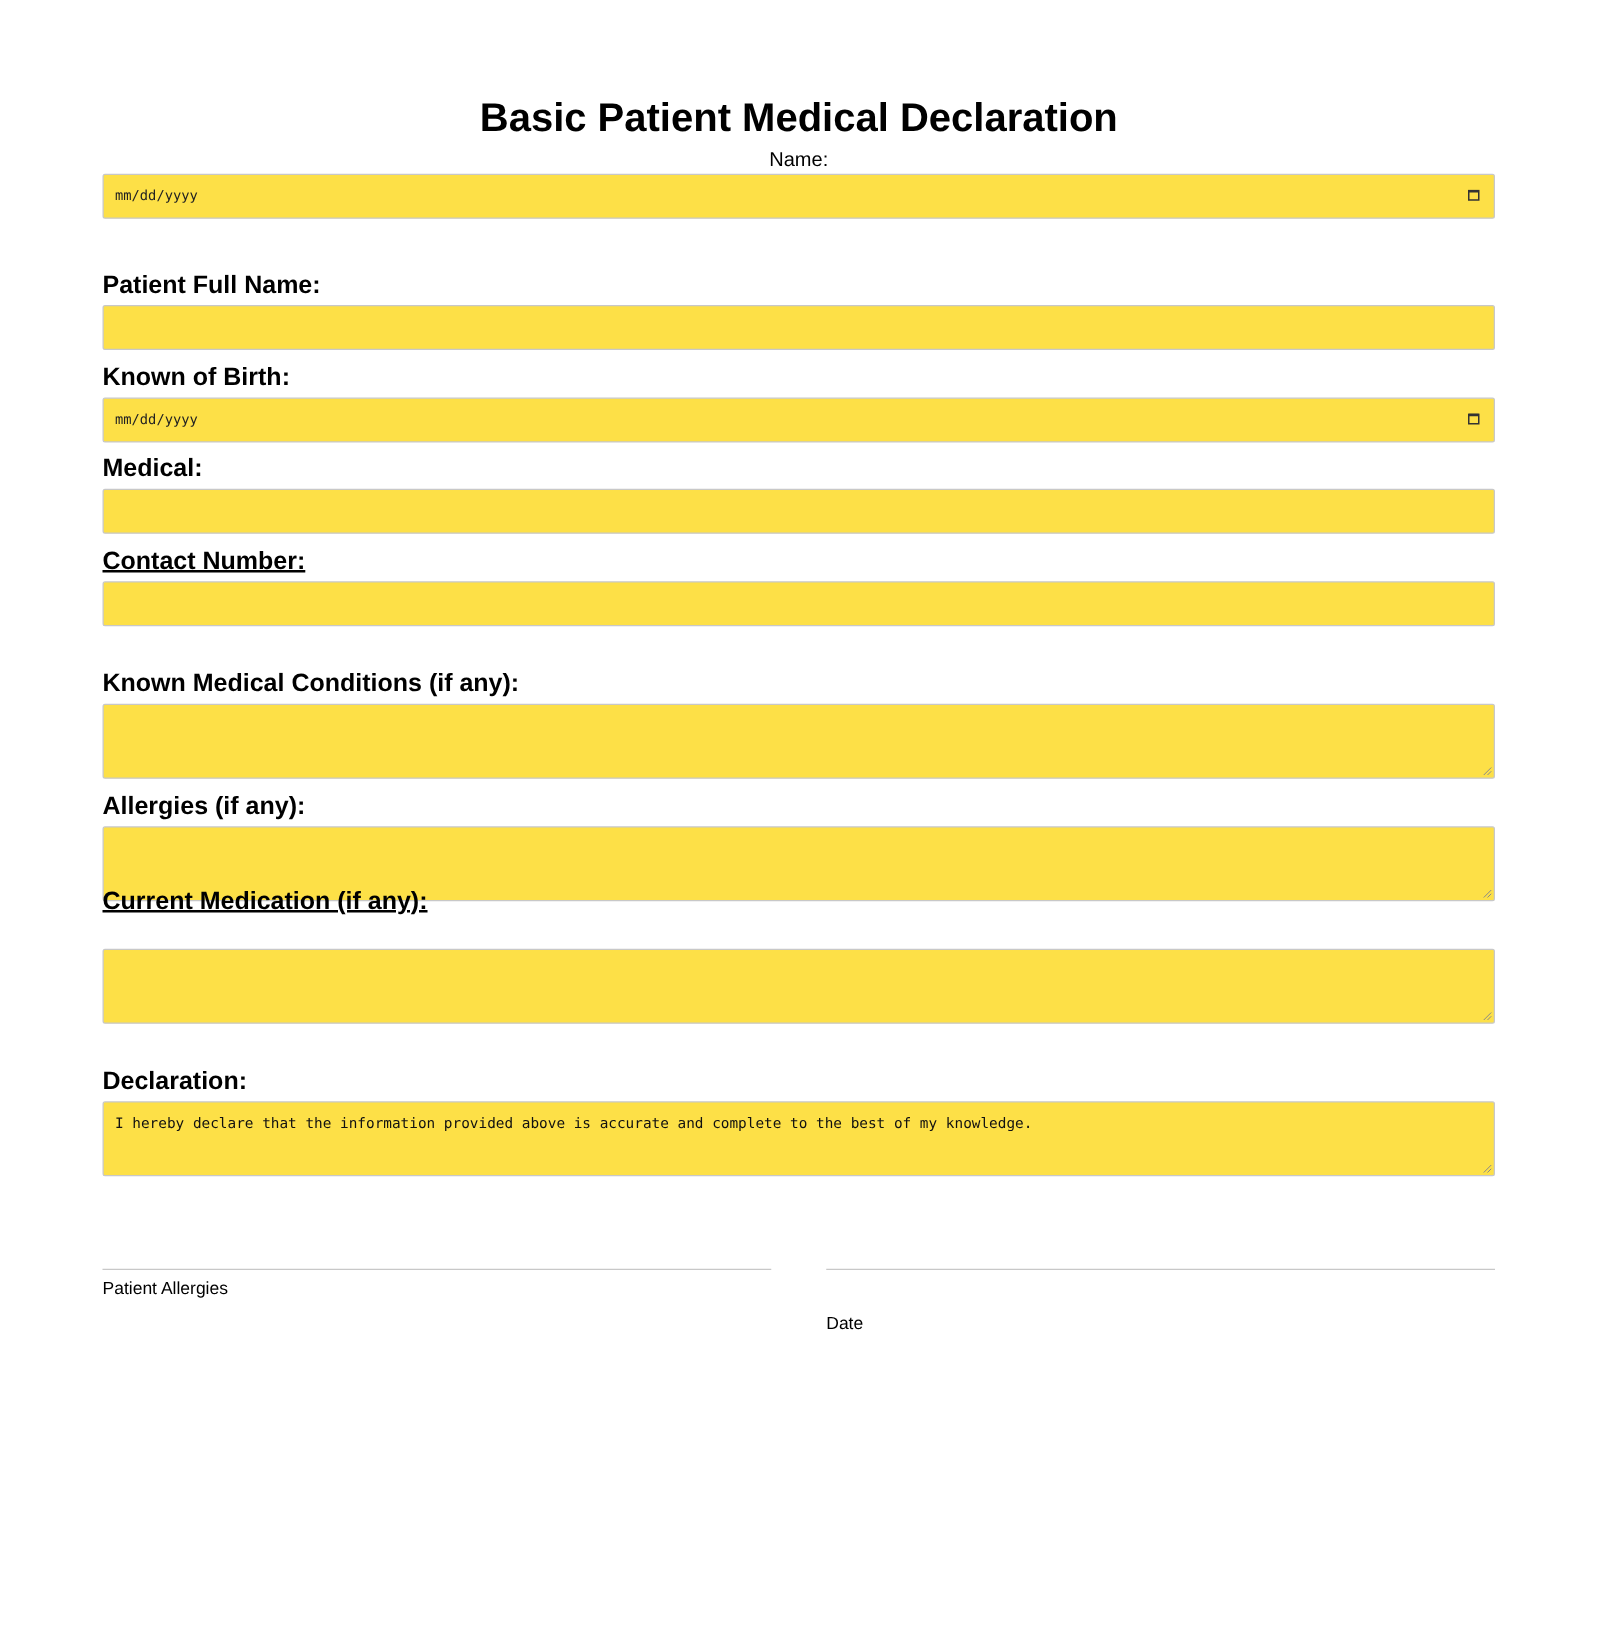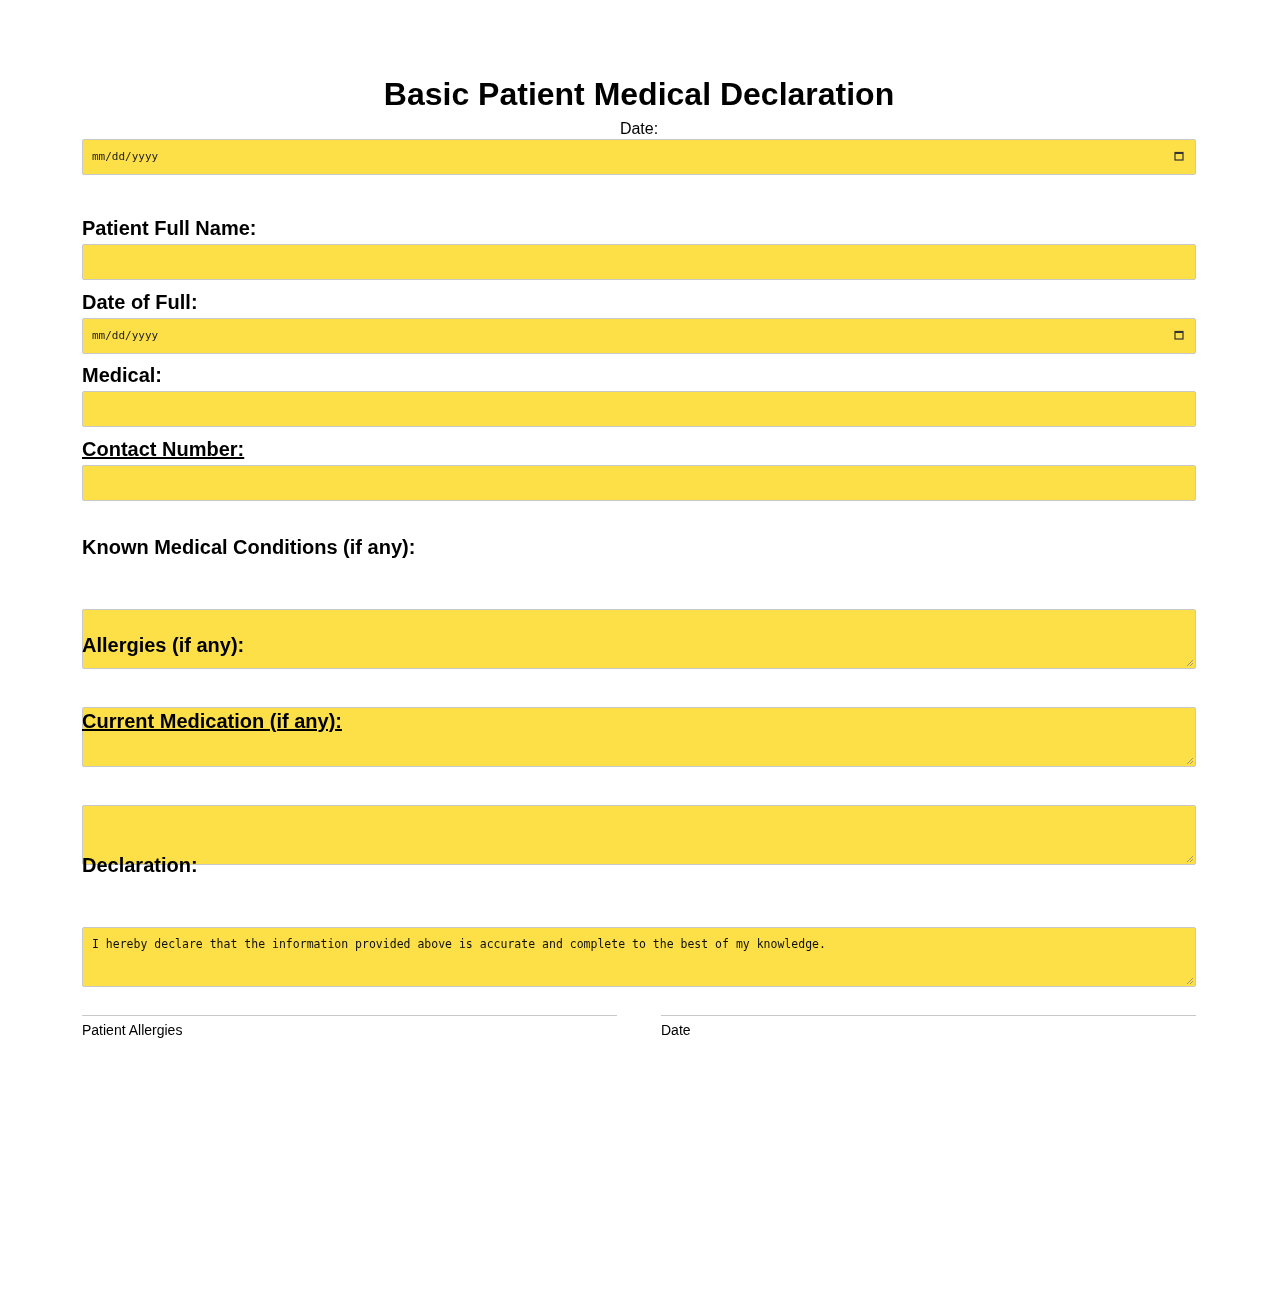--- a/index.html
+++ b/index.html
@@ -17,21 +17,21 @@
       font-size: 16px; line-height: 18px;
     }
     .field-label {
       position: absolute; left: 0; font-size: 20px; font-weight: bold; line-height: 18px;
     }
     .box {
       position: absolute; left: 0; width: 1114px; box-sizing: border-box;
       border: 1px solid #c8c8c8; border-radius: 2px; background: #fde047;
     }
     .input { height: 36px; }
-    .textarea { height: 60px; margin-top: 46px; }
+    .textarea { height: 60px; }
     .date-text {
       position: absolute; left: 9px; top: 10px; font-family: "DejaVu Sans Mono", monospace;
       font-size: 11px; color: #222; letter-spacing: 0;
     }
     .cal-icon {
       position: absolute; right: 11px; top: 11px; width: 10px; height: 10px;
     }
     .resize-icon {
       position: absolute; right: 1px; bottom: 1px; width: 8px; height: 8px;
     }
@@ -43,33 +43,33 @@
       position: absolute; top: 1015px; height: 1px; background: #c8c8c8;
     }
     .sig-label { position: absolute; top: 1022px; font-size: 14px; line-height: 16px; }
   </style>
 </head>
 <body>
 
 <div class="container">
   <h1>Basic Patient Medical Declaration</h1>
 
-  <div class="date-top-label">Date:</div>
+  <div class="date-top-label">Name:</div>
   <div class="box input" style="top:139px;">
     <span class="date-text">mm/dd/yyyy</span>
     <svg class="cal-icon" viewBox="0 0 10 10">
       <rect x="1" y="1.5" width="8" height="7.5" fill="none" stroke="#333" stroke-width="1.2"></rect>
       <rect x="1" y="1" width="8" height="2" fill="#333"></rect>
     </svg>
   </div>
 
   <div class="field-label" style="top:219px;">Patient Full Name:</div>
   <div class="box input" style="top:244px;"></div>
 
-  <div class="field-label" style="top:293px;">Date of Full:</div>
+  <div class="field-label" style="top:293px;">Known of Birth:</div>
   <div class="box input" style="top:318px;">
     <span class="date-text">mm/dd/yyyy</span>
     <svg class="cal-icon" viewBox="0 0 10 10">
       <rect x="1" y="1.5" width="8" height="7.5" fill="none" stroke="#333" stroke-width="1.2"></rect>
       <rect x="1" y="1" width="8" height="2" fill="#333"></rect>
     </svg>
   </div>
 
   <div class="field-label" style="top:366px;">Medical:</div>
   <div class="box input" style="top:391px;"></div>
@@ -108,13 +108,13 @@
       <line x1="1" y1="7" x2="7" y2="1" stroke="#888" stroke-width="0.8"></line>
       <line x1="4" y1="7" x2="7" y2="4" stroke="#888" stroke-width="0.8"></line>
     </svg>
   </div>
 </div>
 
 <div class="sig-line" style="left:82px; width:535px;"></div>
 <div class="sig-label" style="left:82px;">Patient Allergies</div>
 
 <div class="sig-line" style="left:661px; width:535px;"></div>
-<div class="sig-label" style="left:661px;">Date</div>
+<div class="sig-label" style="left:661px;margin-top:28px;">Date</div>
 
 </body></html>

